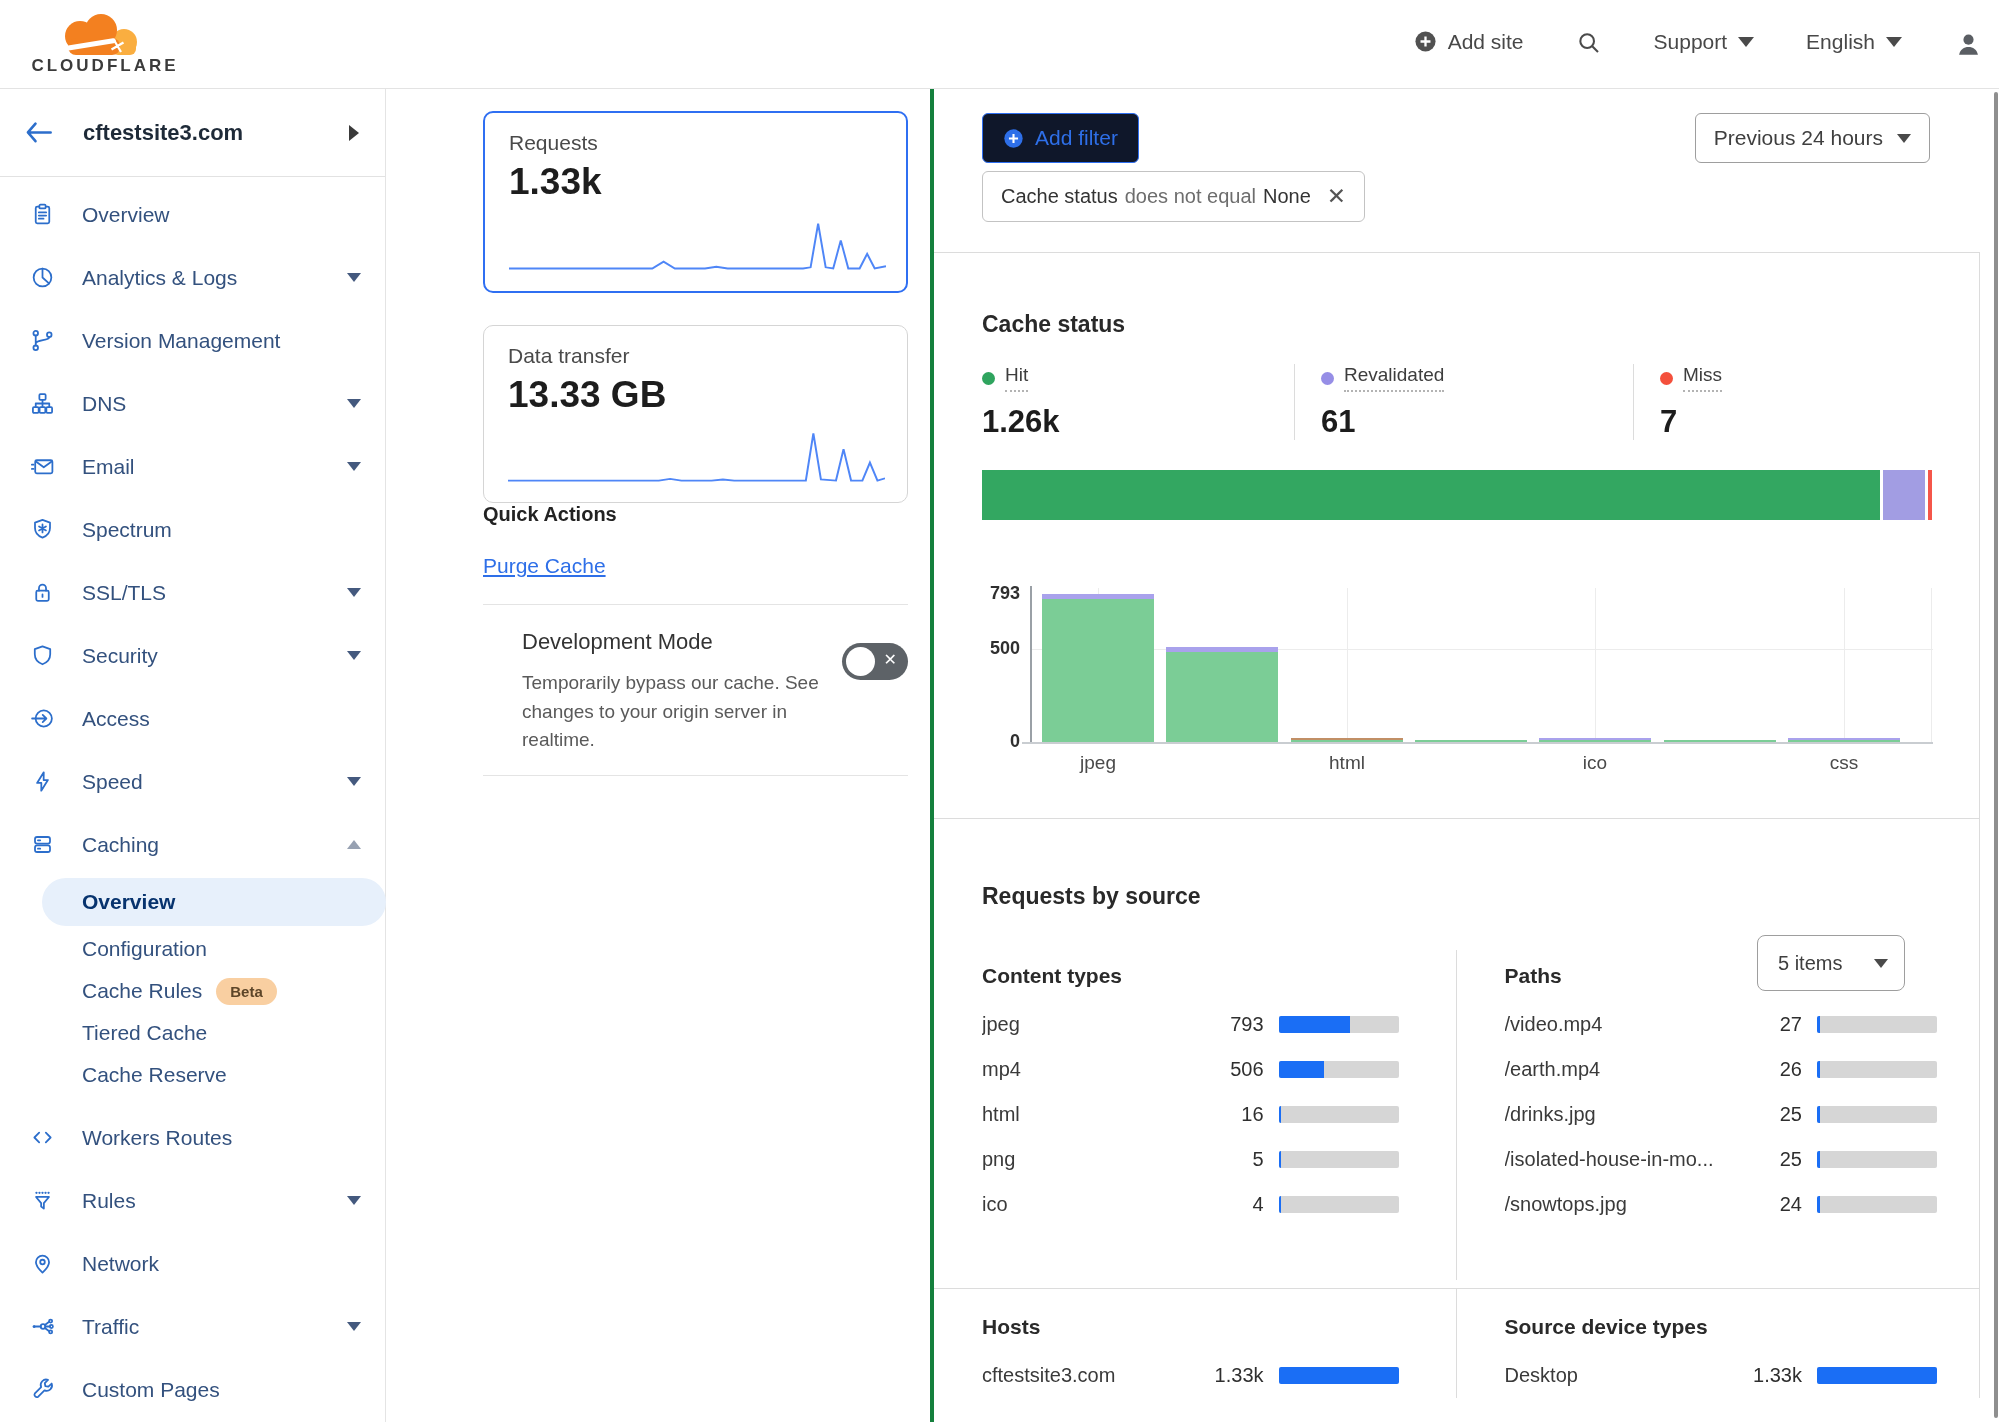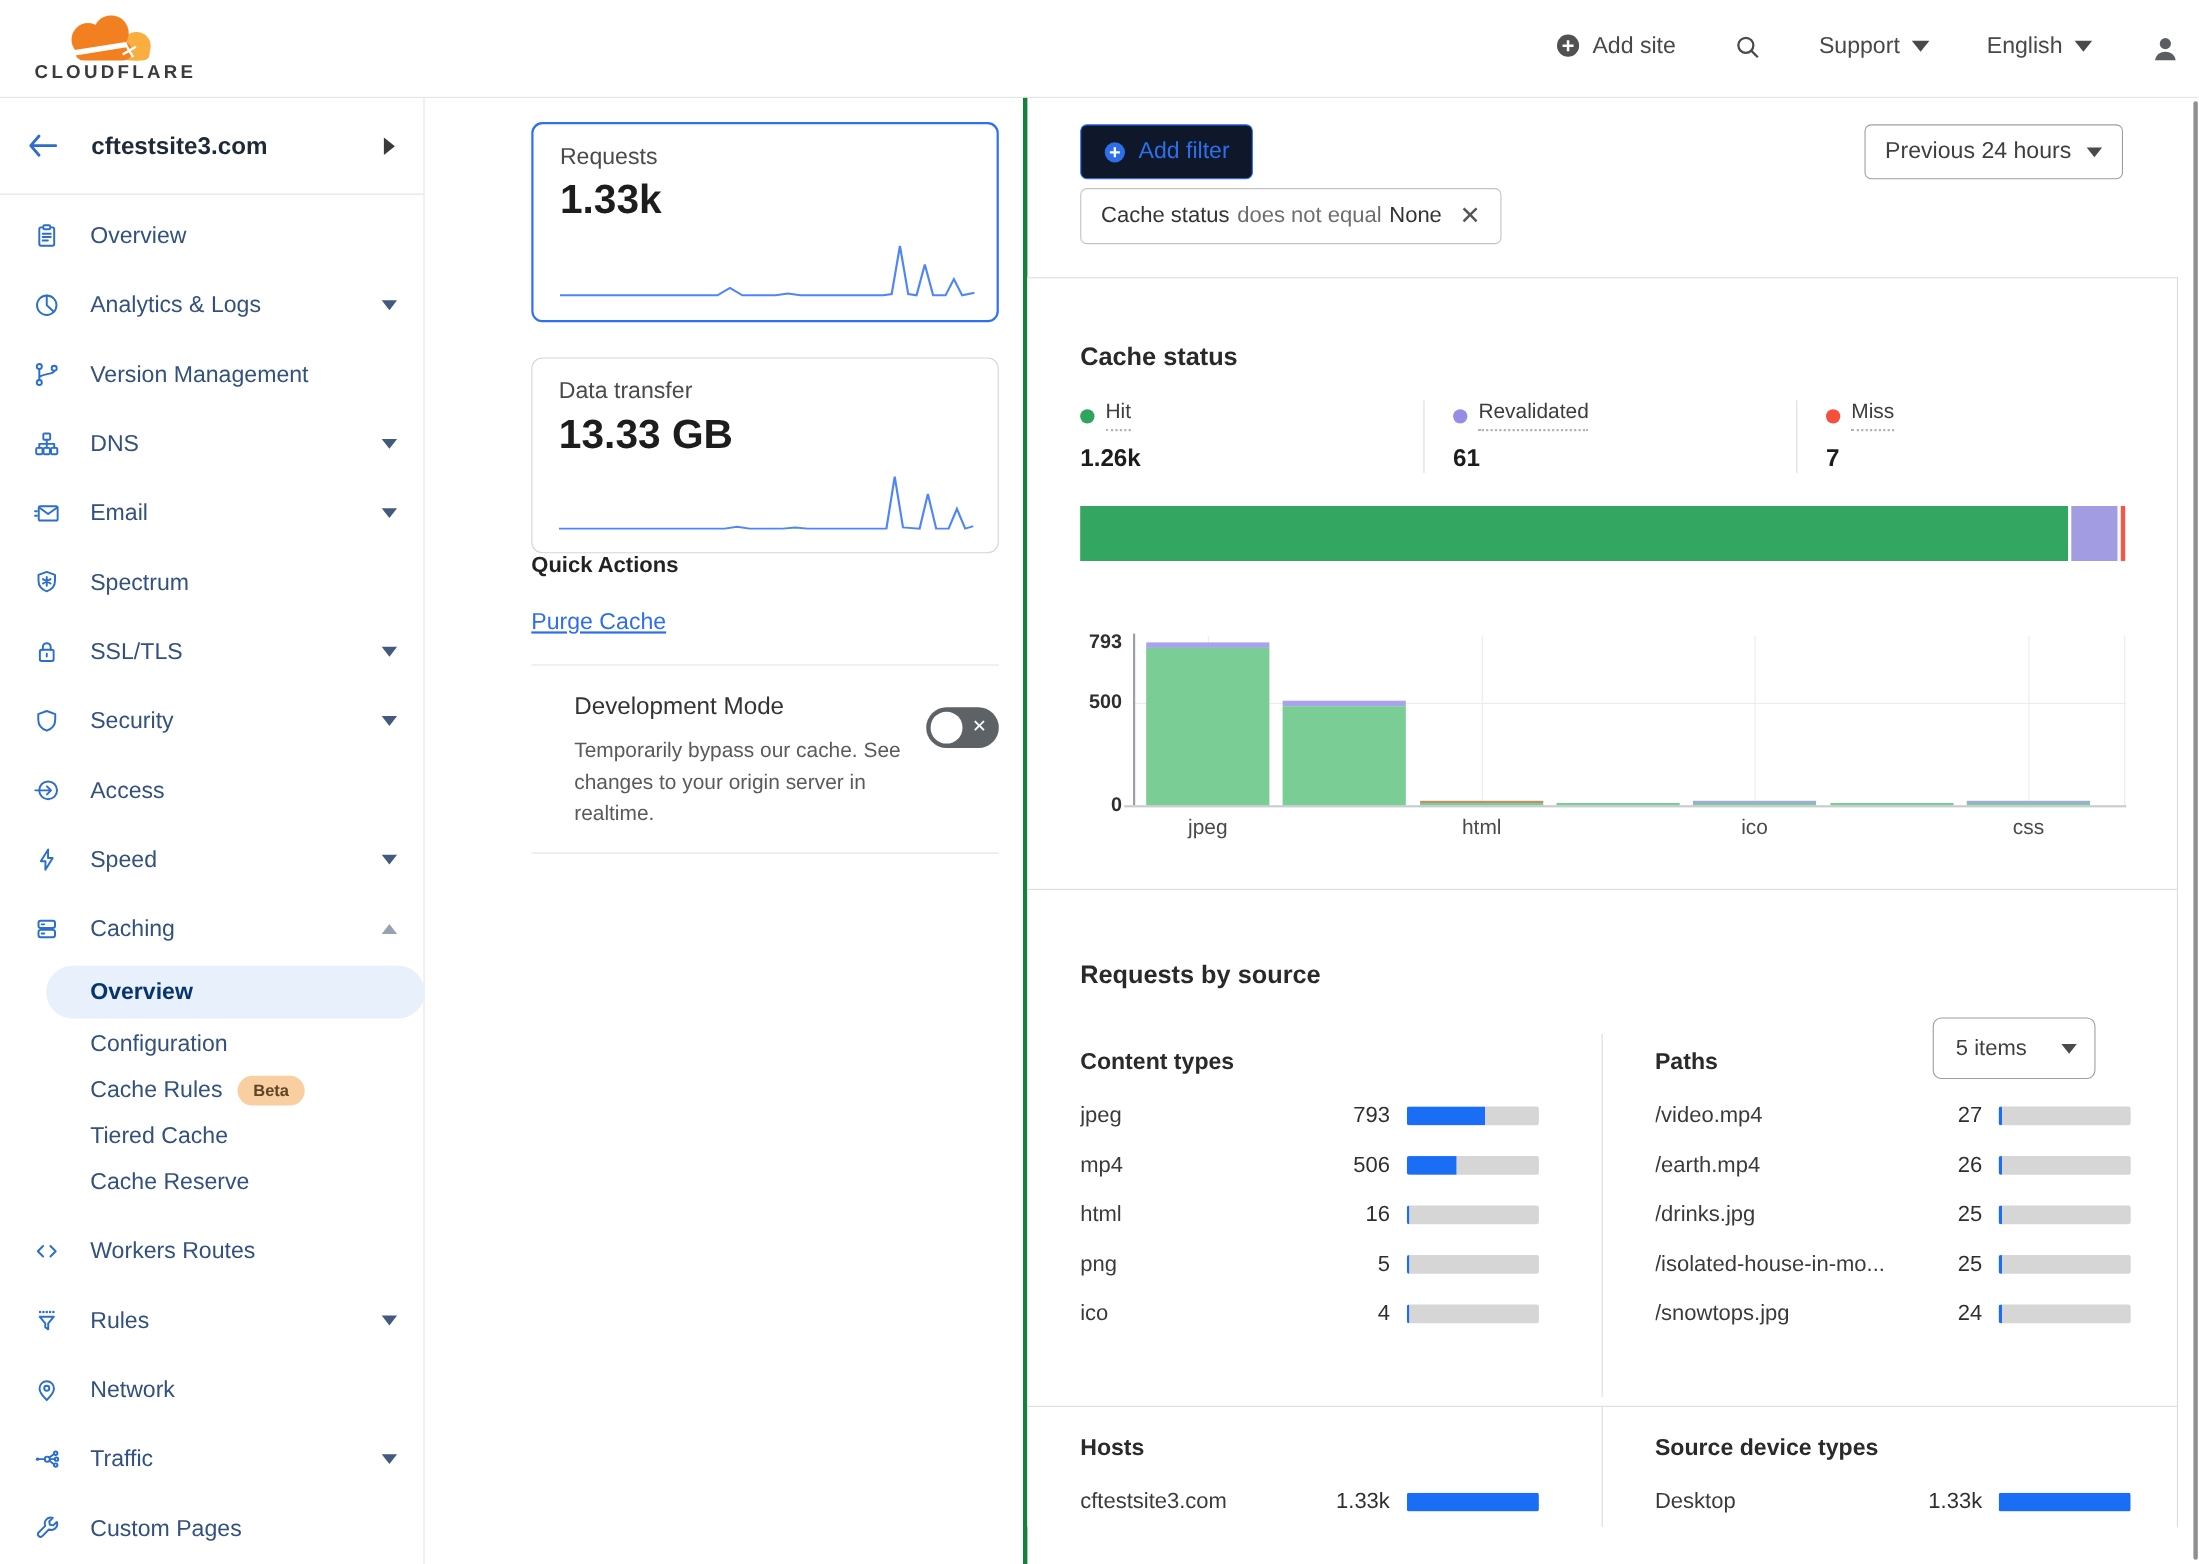--- a/index.html
+++ b/index.html
@@ -65,21 +65,21 @@
   .caret-sm { width:0; height:0; border-left:7px solid transparent; border-right:7px solid transparent; border-top:9px solid #4a4a4a; }
   .card { margin-top:30px; width:1046px; border-top:1px solid #dcdcdc; border-right:1px solid #dcdcdc; background:#fff; }
   .card h3 { margin:58px 0 0 48px; font-size:23px; font-weight:700; color:#292929; }
   .stats-row { display:flex; margin:26px 0 0 48px; }
   .stat { width:312px; }
   .stat + .stat { border-left:1px solid #dcdcdc; padding-left:26px; width:339px; }
   .stat:last-child { width:auto; }
   .stat-top { display:flex; align-items:center; gap:10px; }
   .stat-dot { width:13px; height:13px; border-radius:50%; flex:none; }
   .stat-label { font-size:19px; color:#3d3d3d; border-bottom:2px dotted #b3b3b3; padding-bottom:4px; }
-  .stat-value { margin-top:12px; font-size:22px; font-weight:700; color:#1c1c1c; }
+  .stat-value { margin-top:12px; font-size:31px; font-weight:700; color:#1c1c1c; }
   .dist-bar { display:flex; margin:30px 47px 0 48px; height:50px; }
   .dist-seg { height:100%; }
   
   .bar-chart { position:relative; margin:56px 0 0 48px; width:951px; height:205px; }
   .ylab { position:absolute; left:0; width:38px; text-align:right; font-size:18px; font-weight:700; color:#2f2f2f; }
   .gridline-h { position:absolute; height:1px; background:#ececec; }
   .gridline-v { position:absolute; width:1px; background:#ececec; }
   .axis-y { position:absolute; width:1.5px; background:#9aa0a6; }
   .axis-x { position:absolute; height:1.5px; background:#c9cdd1; }
   .bar-col { position:absolute; width:112px; display:flex; flex-direction:column-reverse; }

